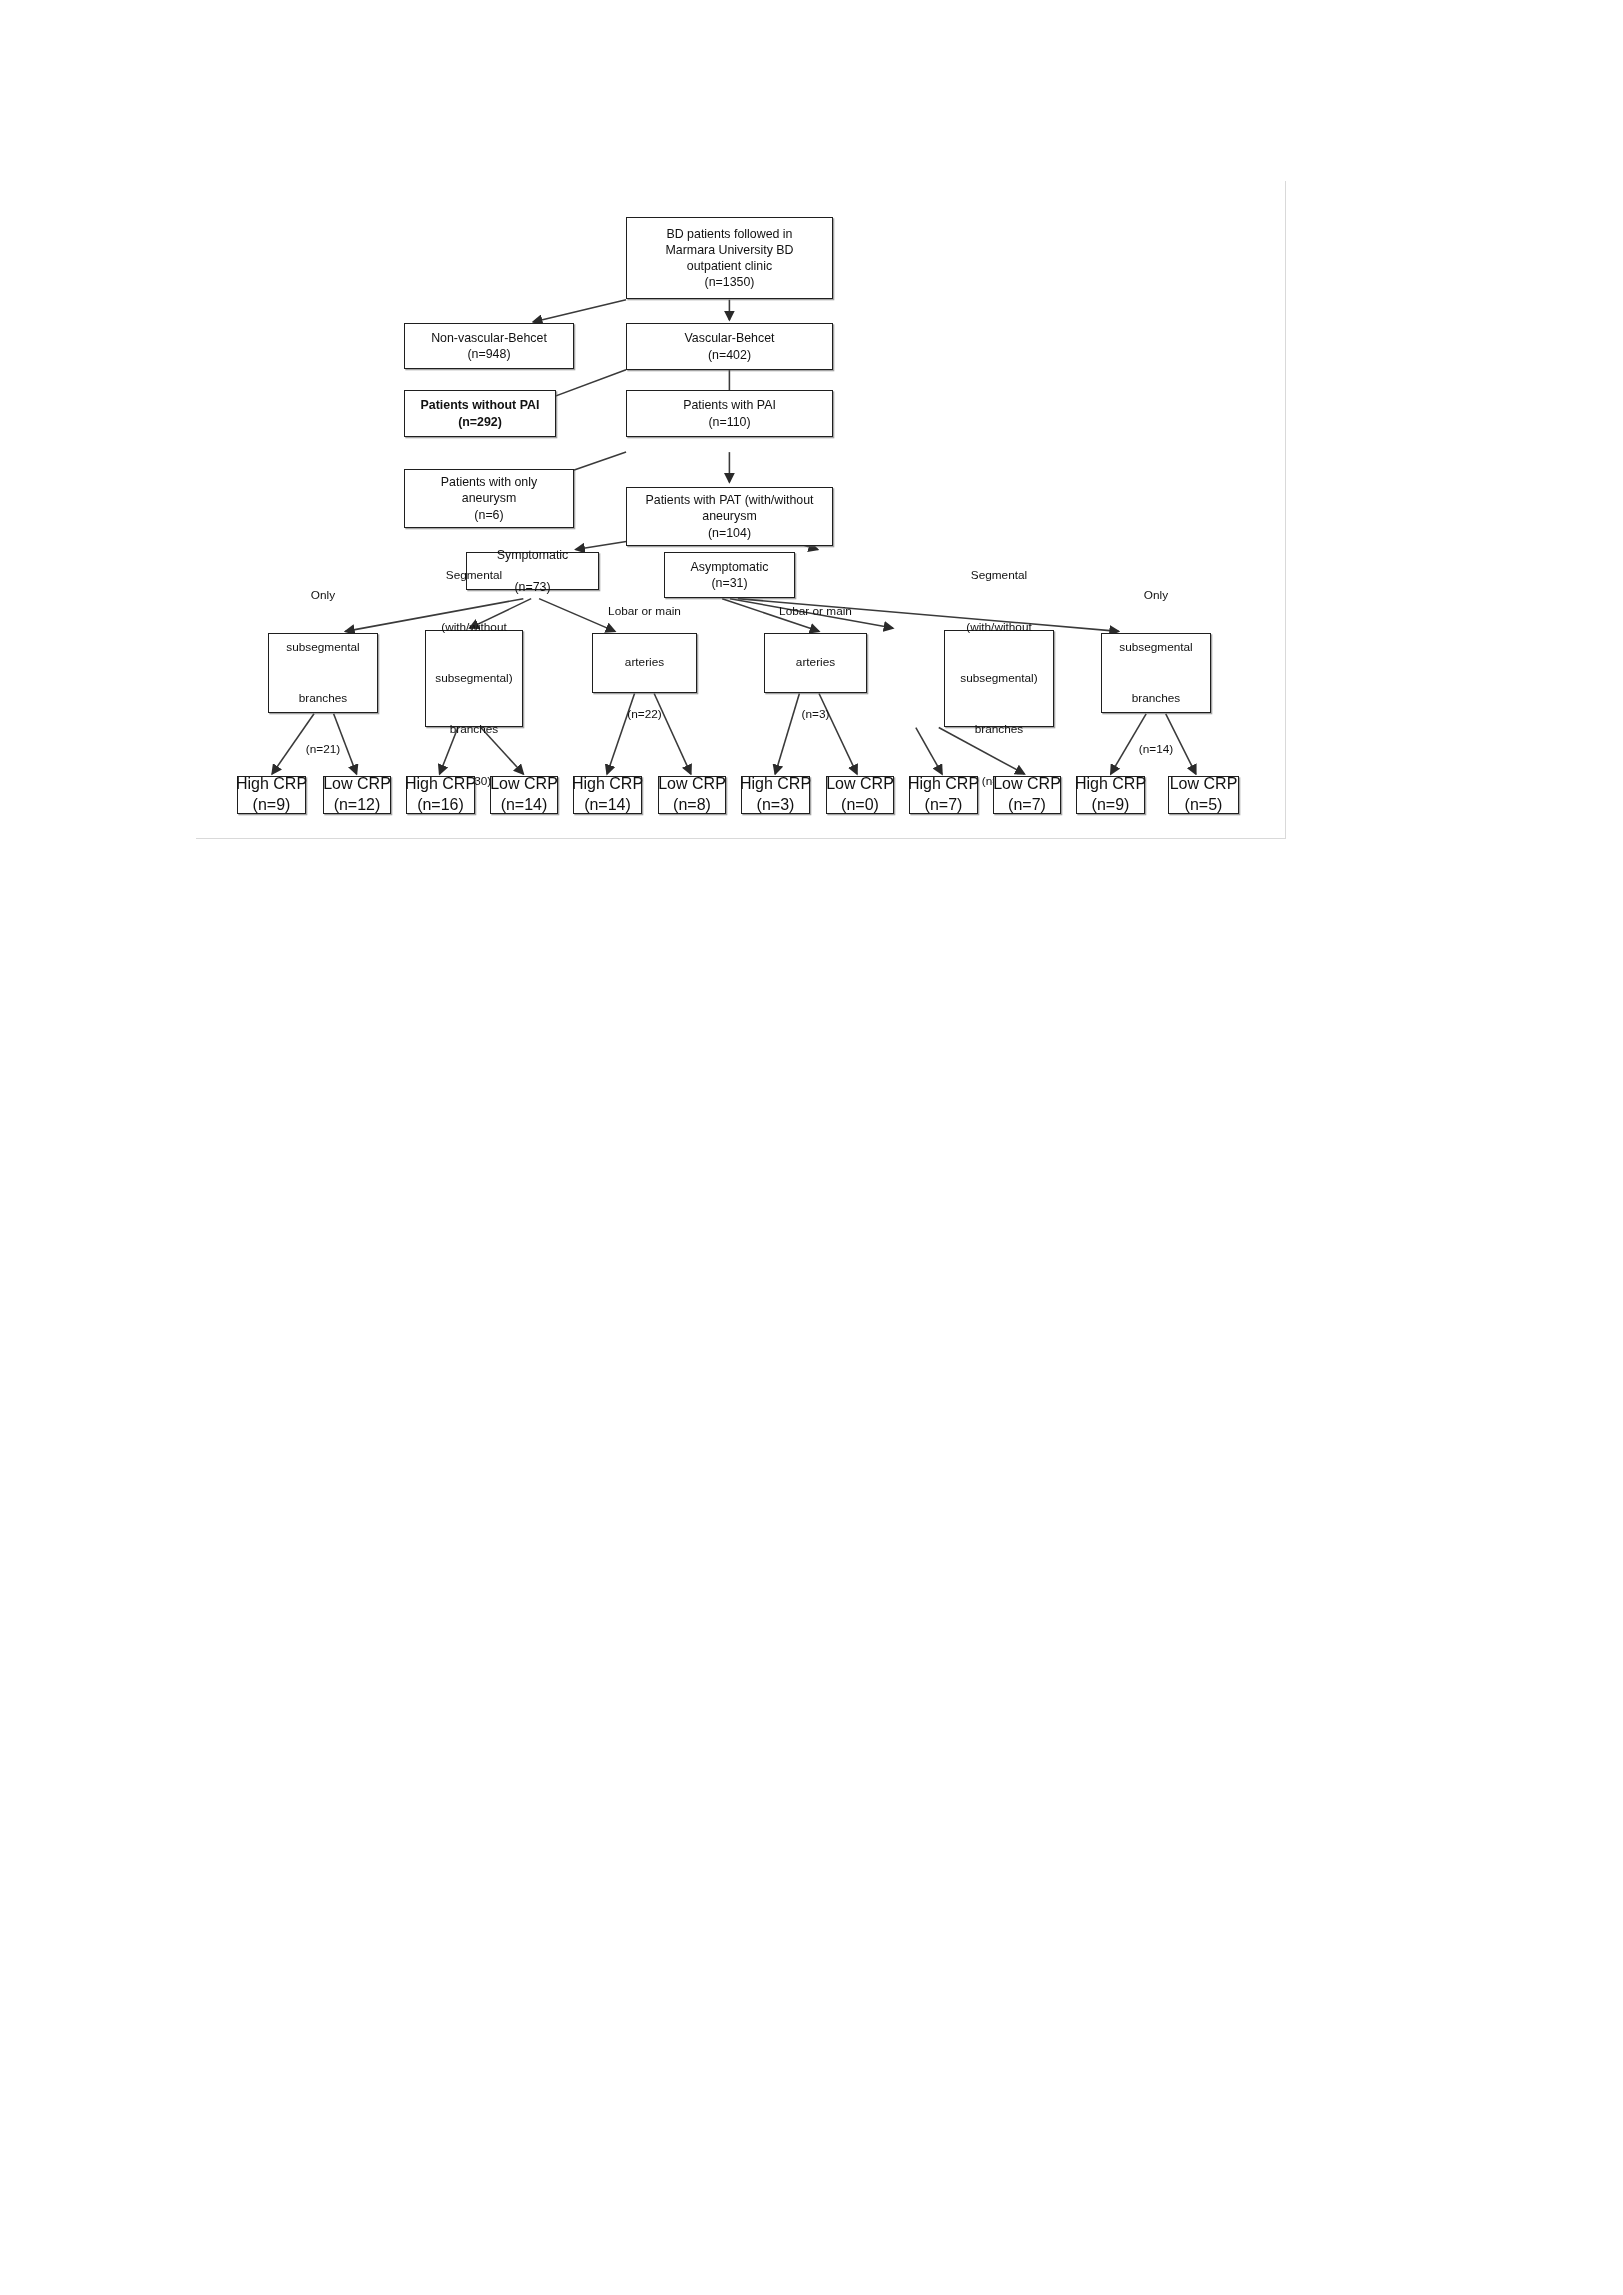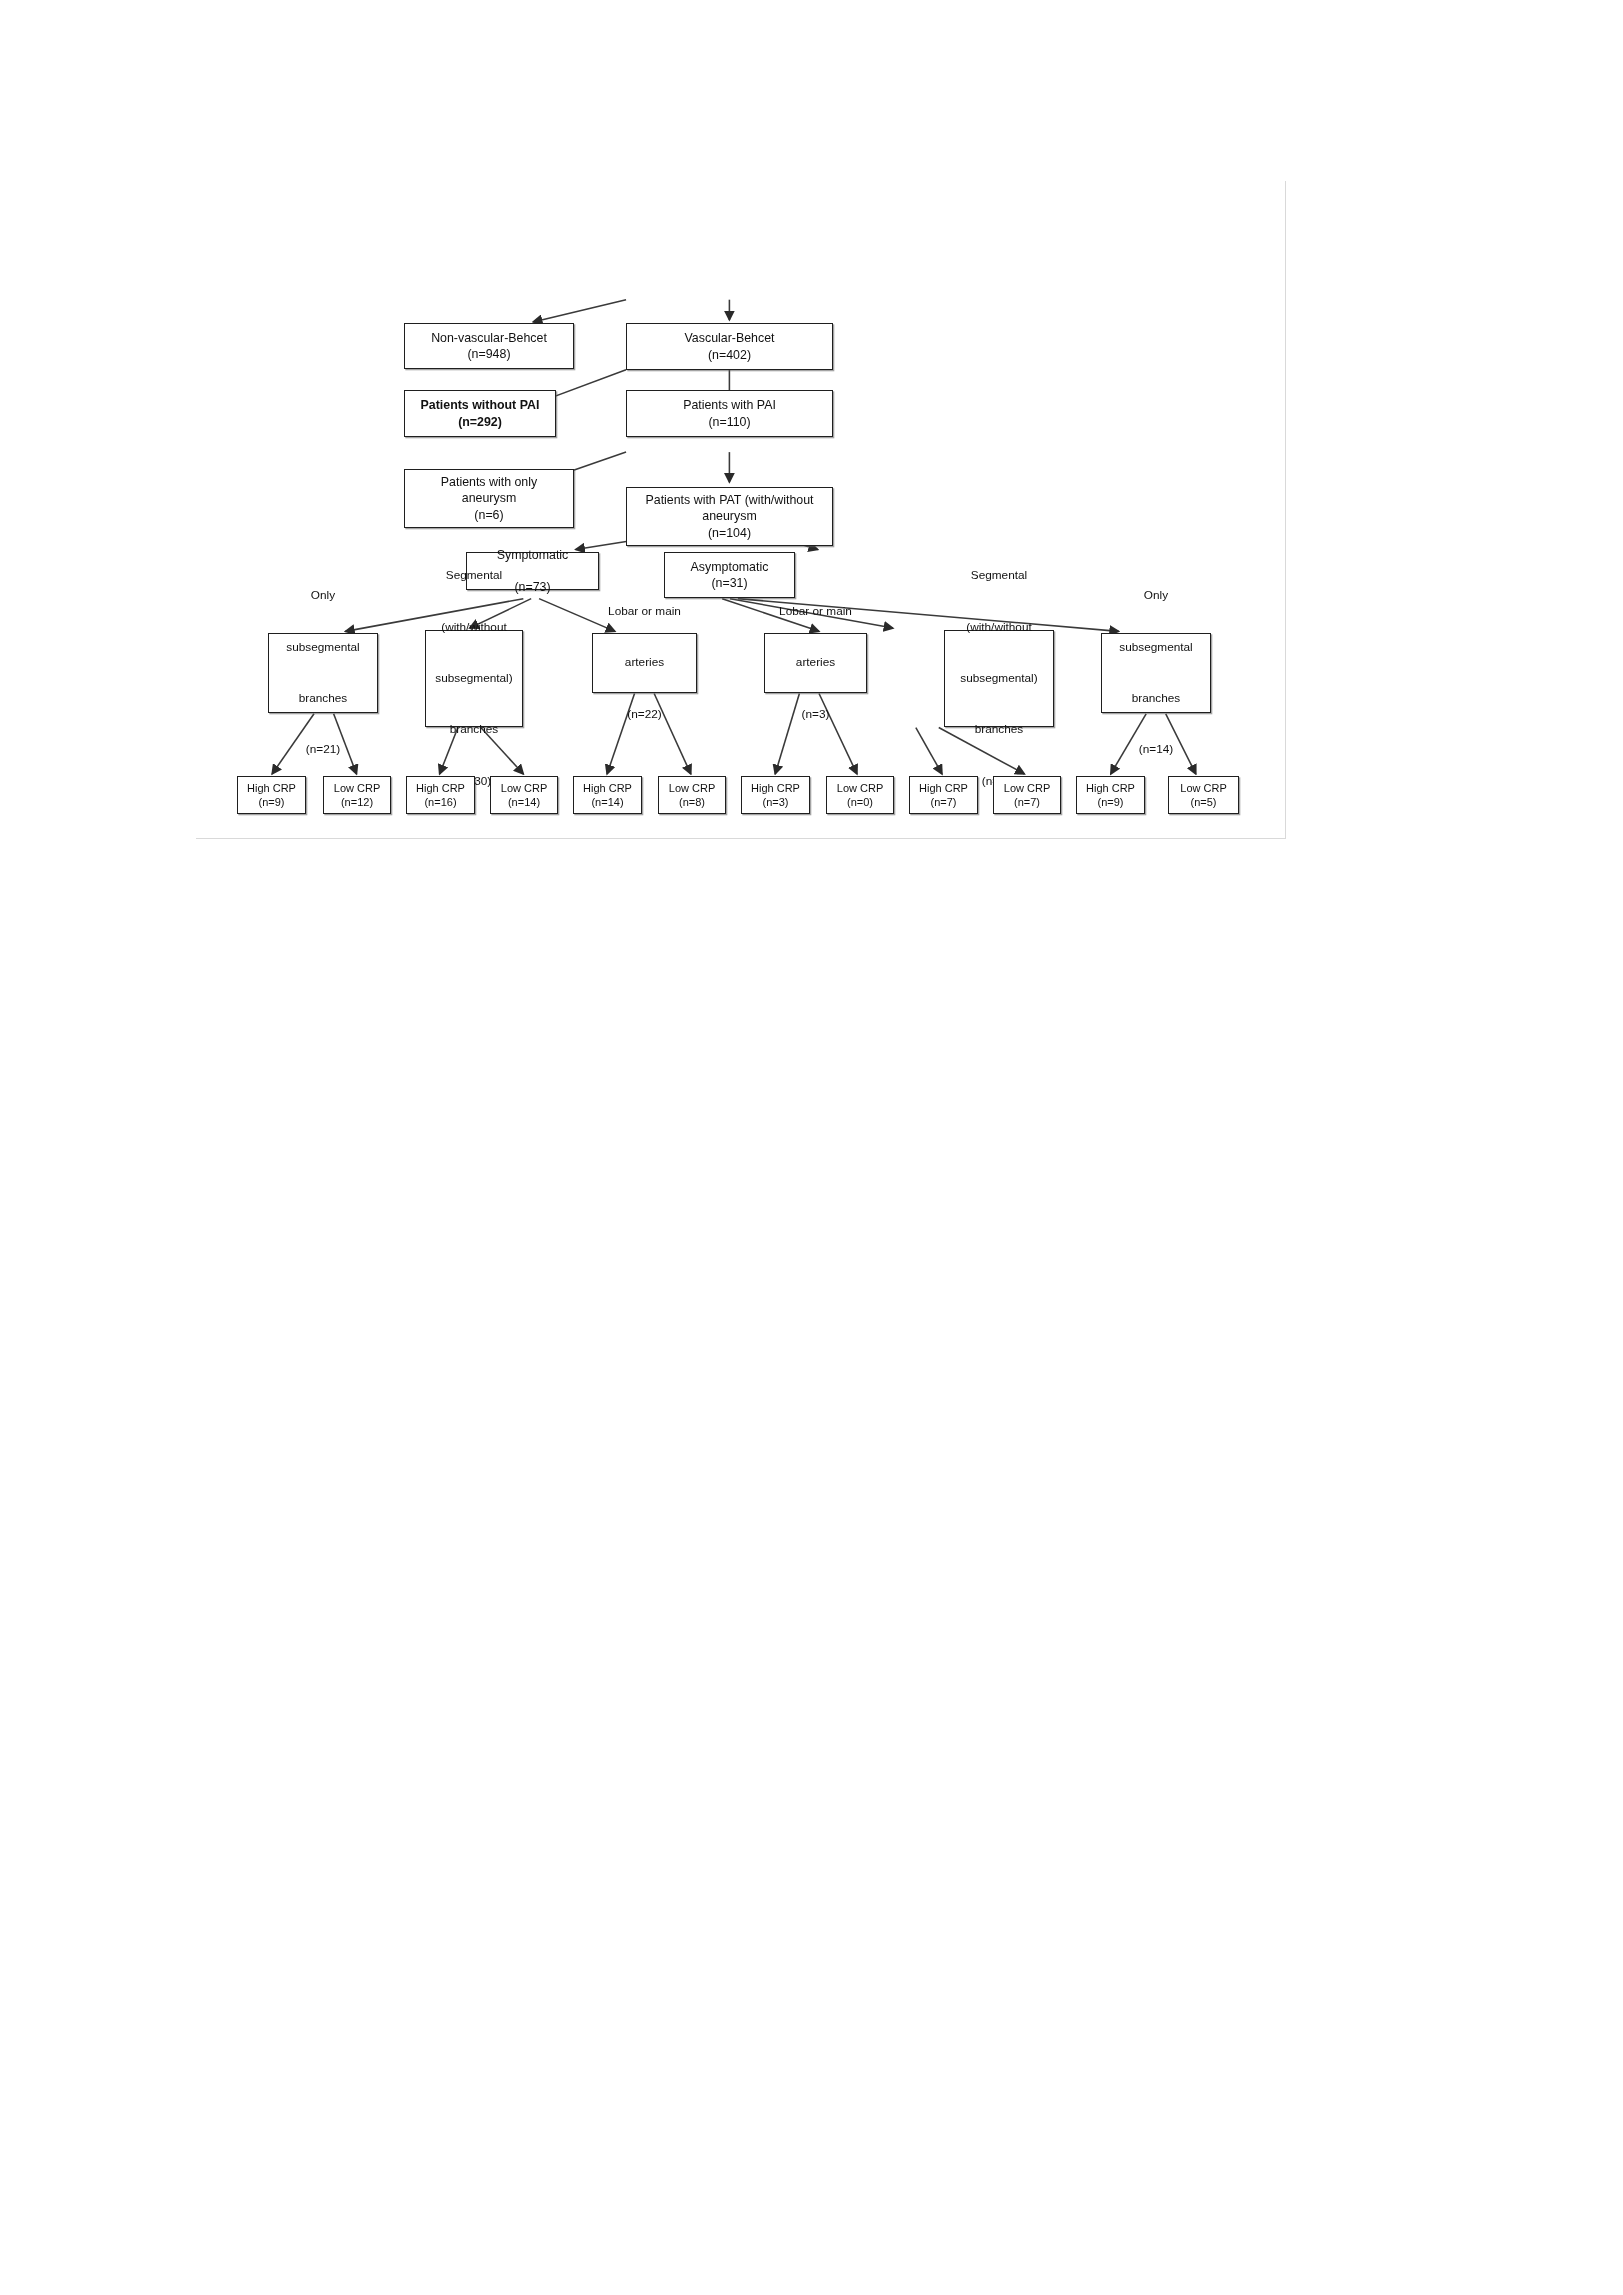--- a/index.html
+++ b/index.html
@@ -61,21 +61,21 @@
   }
   .node .line {
     display: block;
     white-space: nowrap;
   }
 
   .lvl1 { font-size: 12.4px; }
   .lvl2 { font-size: 12.4px; }
   .lvl3 { font-size: 12.4px; }
   .lvl4 { font-size: 11.8px; gap: 36px; }
-  .crp  { font-size: 11px; }
+  .crp  { font-size: 16px; }
 </style>
 </head>
 <body>
 
 <div id="flow">
 
   <svg class="edges" viewBox="0 0 2481 3508" xmlns="http://www.w3.org/2000/svg">
     <defs>
       <marker id="arrow" viewBox="0 0 10 10" refX="8.5" refY="5" markerWidth="7" markerHeight="7" orient="auto-start-reverse">
         <path d="M 0 0 L 10 5 L 0 10 z" fill="#2a2a2a"></path>
@@ -116,20 +116,26 @@
       <path d="M 1252,1060 L 1310,1183"></path>
 
       <path d="M 1400,1112 L 1440,1183"></path>
       <path d="M 1435,1112 L 1566,1183"></path>
 
       <path d="M 1752,1091 L 1698,1183"></path>
       <path d="M 1782,1091 L 1828,1183"></path>
     </g>
   </svg>
 
+  <div class="node lvl1" style="left:626px; top:217px; width:207px; height:82px;">
+    <span class="line">BD patients followed in</span>
+    <span class="line">Marmara University BD</span>
+    <span class="line">outpatient clinic</span>
+    <span class="line">(n=1350)</span>
+  </div>
 
   <div class="node lvl2" style="left:404px; top:323px; width:170px; height:46px;">
     <span class="line">Non-vascular-Behcet</span>
     <span class="line">(n=948)</span>
   </div>
 
   <div class="node lvl2" style="left:626px; top:323px; width:207px; height:47px;">
     <span class="line">Vascular-Behcet</span>
     <span class="line">(n=402)</span>
   </div>

